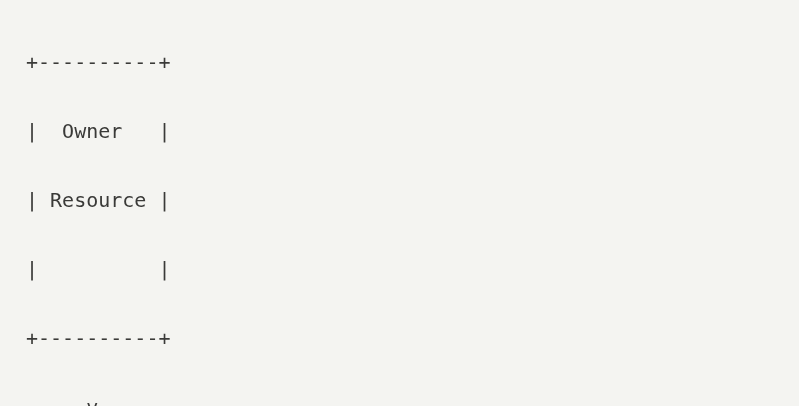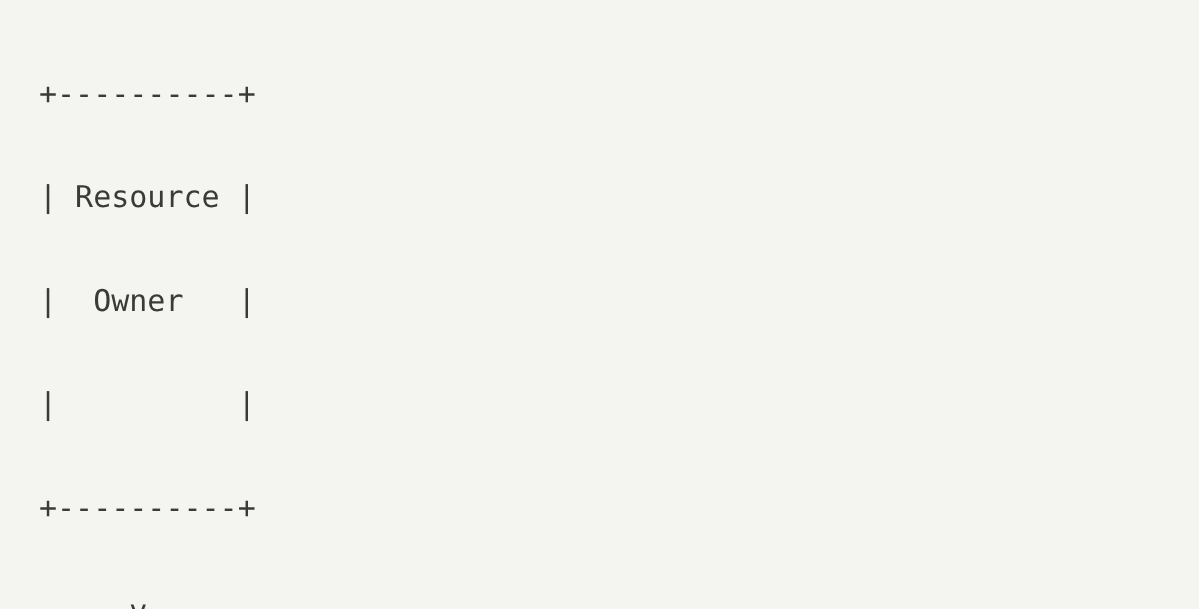--- a/index.html
+++ b/index.html
@@ -25,22 +25,22 @@
   .art .line {
     height: 23px;
     white-space: pre;
   }
 </style>
 </head>
 <body>
 
 <main class="art">
   <div class="line">+----------+</div>
+  <div class="line">|  Owner   |</div>
   <div class="line">| Resource |</div>
-  <div class="line">|  Owner   |</div>
   <div class="line">|          |</div>
   <div class="line">+----------+</div>
   <div class="line">     v</div>
   
   
   
   
   
   
   

